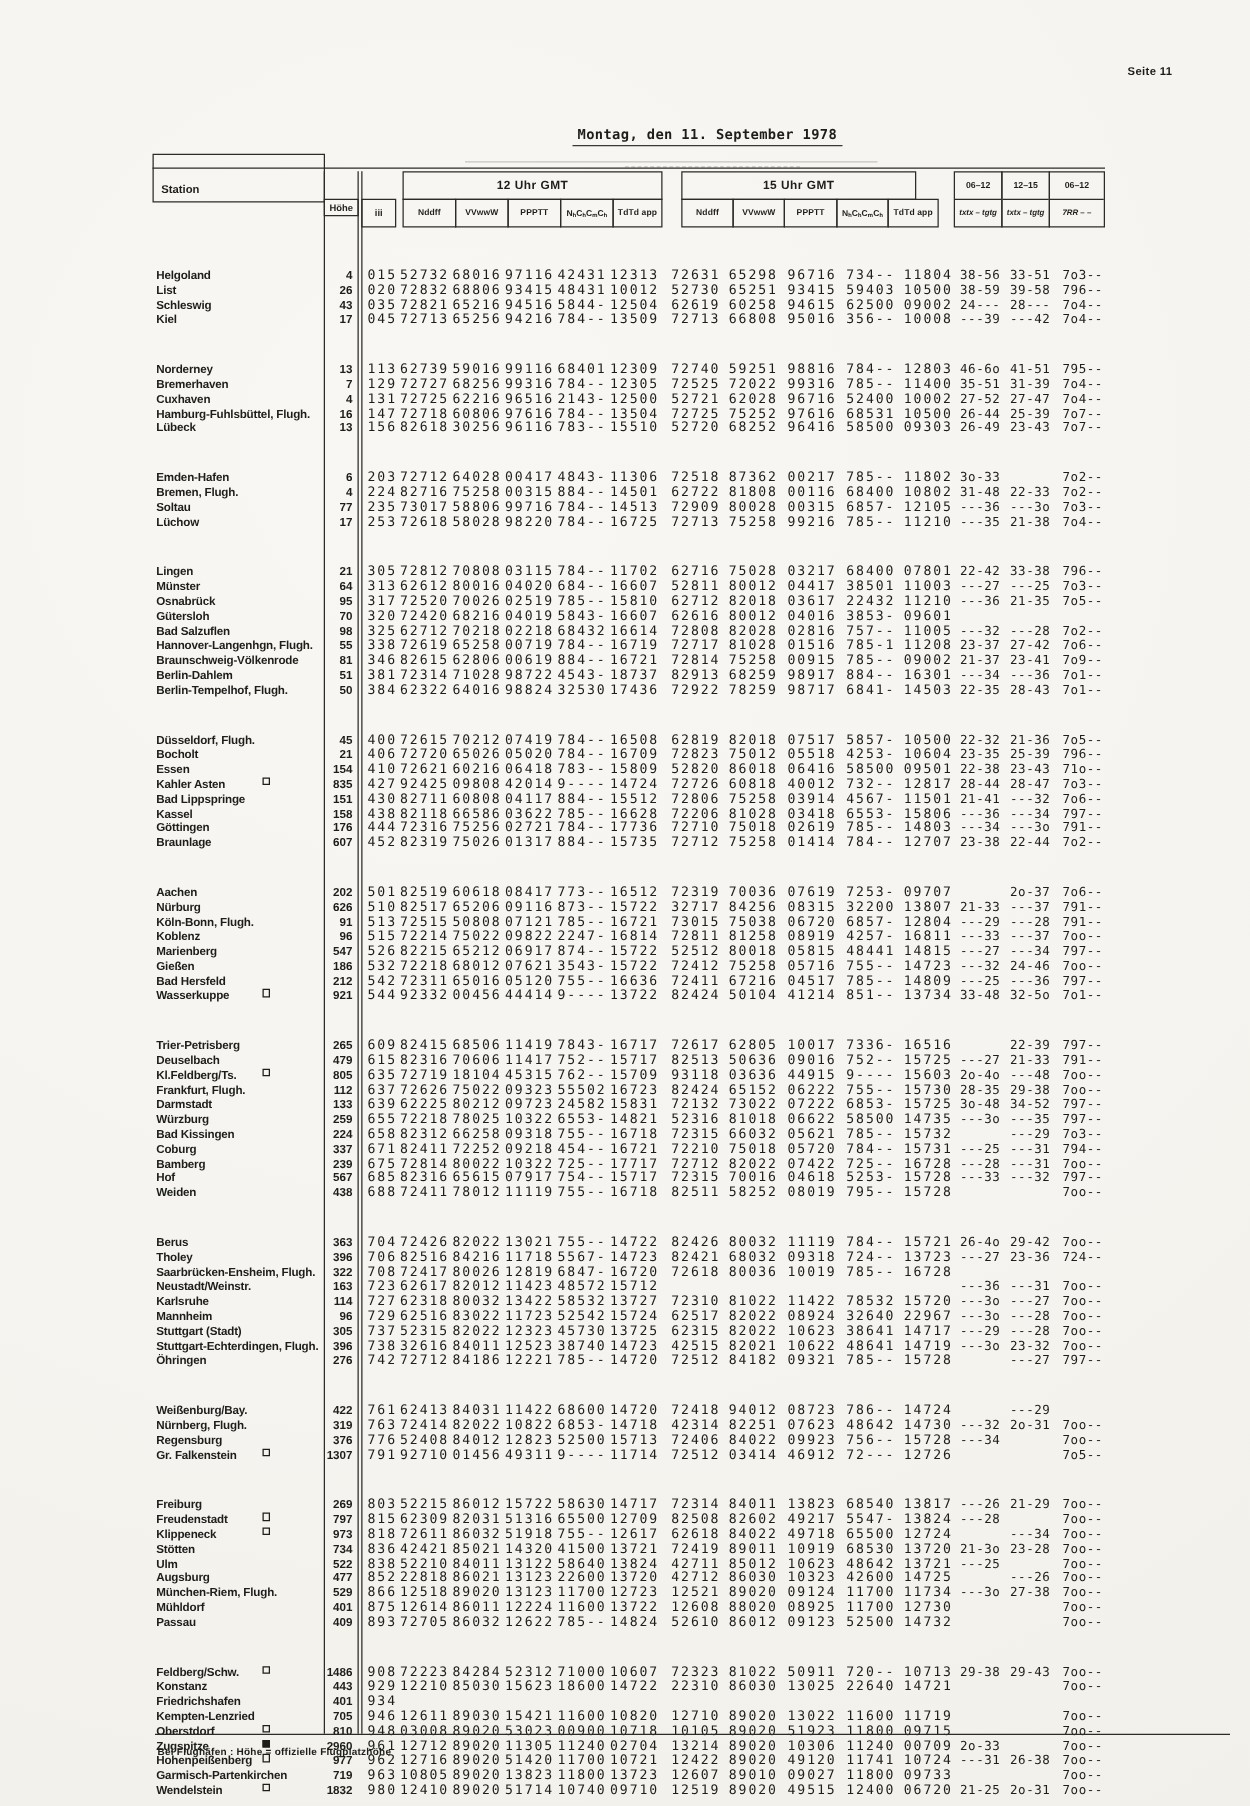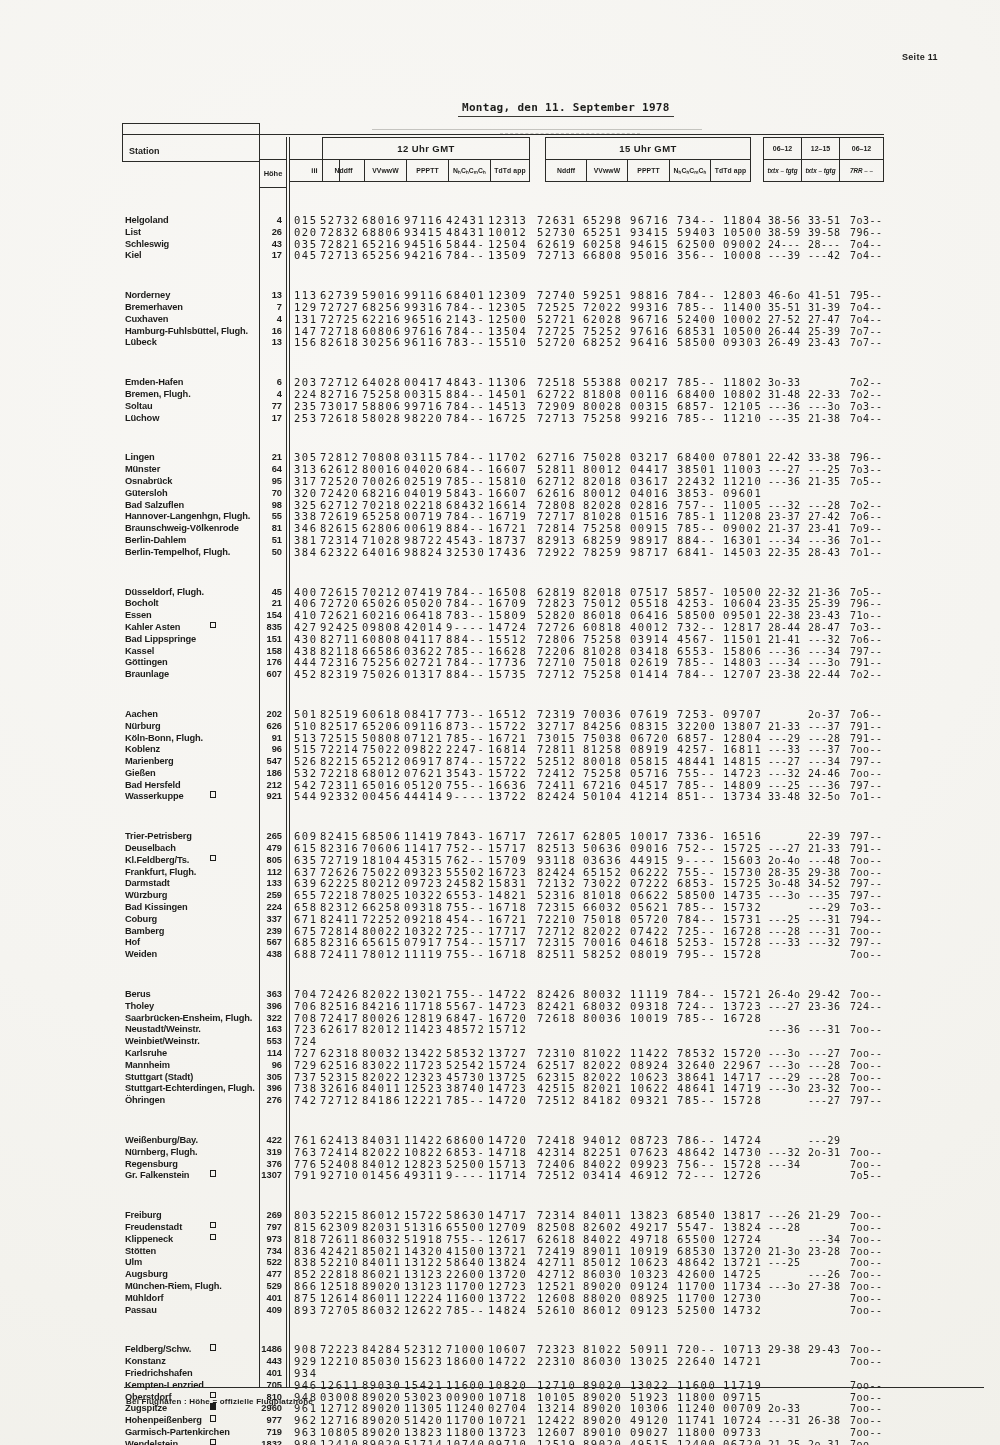--- a/index.html
+++ b/index.html
@@ -65,24 +65,24 @@
   <div class="title">Montag, den 11. September 1978</div>
   <div class="artifact a1"></div>
   <div class="artifact a2"></div>
 
   <div>
     <div class="rule h" style="left:122px;top:133.5px;width:762px;"></div>
 
     <div class="hc" id="h-station" style="left:122px;top:123px;width:138px;height:39px;padding-left:13px;">
       <span class="lbl">Station</span>
     </div>
-    <div class="hc small-h" style="left:259px;top:159px;width:28px;height:29px;">
+    <div class="hc small-h" style="left:259px;top:159px;width:28px;height:14px;">
       <span>Höhe</span>
     </div>
-    <div class="hc small-h" style="left:289px;top:159px;width:51px;height:23px;">
+    <div class="hc small-h" style="left:289px;top:159px;width:28px;height:23px;">
       <span>iii</span>
     </div>
 
     <div class="hc grp-h" style="left:322px;top:137px;width:208px;height:23px;">
       <span>12 Uhr GMT</span>
     </div>
     <div class="hc sub-h" style="left:322px;top:159px;width:43px;height:23px;">
         <span>Nddff</span>
       </div>
     <div class="hc sub-h" style="left:364px;top:159px;width:43px;height:23px;">
@@ -91,21 +91,21 @@
     <div class="hc sub-h" style="left:406px;top:159px;width:43px;height:23px;">
         <span>PPPTT</span>
       </div>
     <div class="hc sub-h" style="left:448px;top:159px;width:43px;height:23px;">
         <span>NₕCₕCₘCₕ</span>
       </div>
     <div class="hc sub-h" style="left:490px;top:159px;width:40px;height:23px;">
         <span>TdTd app</span>
       </div>
 
-    <div class="hc grp-h" style="left:545px;top:137px;width:206px;height:23px;">
+    <div class="hc grp-h" style="left:545px;top:137px;width:188px;height:23px;">
       <span>15 Uhr GMT</span>
     </div>
     <div class="hc sub-h" style="left:545px;top:159px;width:42px;height:23px;">
         <span>Nddff</span>
       </div>
     <div class="hc sub-h" style="left:586px;top:159px;width:42px;height:23px;">
         <span>VVwwW</span>
       </div>
     <div class="hc sub-h" style="left:627px;top:159px;width:43px;height:23px;">
         <span>PPPTT</span>
@@ -328,21 +328,21 @@
     <span class="st">Emden-Hafen</span>
 
     <span class="hh">6</span>
     <span class="ii num">203</span>
     <span class="num d0">72712</span>
     <span class="num d1">64028</span>
     <span class="num d2">00417</span>
     <span class="num d3">4843-</span>
     <span class="num d4">11306</span>
     <span class="num e0">72518</span>
-    <span class="num e1">55388</span>
+    <span class="num e1">87362</span>
     <span class="num e2">00217</span>
     <span class="num e3">785--</span>
     <span class="num e4">11802</span>
     <span class="num rv r0">3o-33</span>
     <span class="num rv r1"></span>
     <span class="num rv r2">7o2--</span>
   </div>
         <div class="row">
     <span class="st">Bremen, Flugh.</span>
 
@@ -1164,39 +1164,20 @@
     <span class="num e0"></span>
     <span class="num e1"></span>
     <span class="num e2"></span>
     <span class="num e3"></span>
     <span class="num e4"></span>
     <span class="num rv r0">---36</span>
     <span class="num rv r1">---31</span>
     <span class="num rv r2">7oo--</span>
   </div>
         <div class="row">
-    <span class="st">Weinbiet/Weinstr.</span>
-
-    <span class="hh">553</span>
-    <span class="ii num">724</span>
-    <span class="num d0"></span>
-    <span class="num d1"></span>
-    <span class="num d2"></span>
-    <span class="num d3"></span>
-    <span class="num d4"></span>
-    <span class="num e0"></span>
-    <span class="num e1"></span>
-    <span class="num e2"></span>
-    <span class="num e3"></span>
-    <span class="num e4"></span>
-    <span class="num rv r0"></span>
-    <span class="num rv r1"></span>
-    <span class="num rv r2"></span>
-  </div>
-        <div class="row">
     <span class="st">Karlsruhe</span>
 
     <span class="hh">114</span>
     <span class="ii num">727</span>
     <span class="num d0">62318</span>
     <span class="num d1">80032</span>
     <span class="num d2">13422</span>
     <span class="num d3">58532</span>
     <span class="num d4">13727</span>
     <span class="num e0">72310</span>

